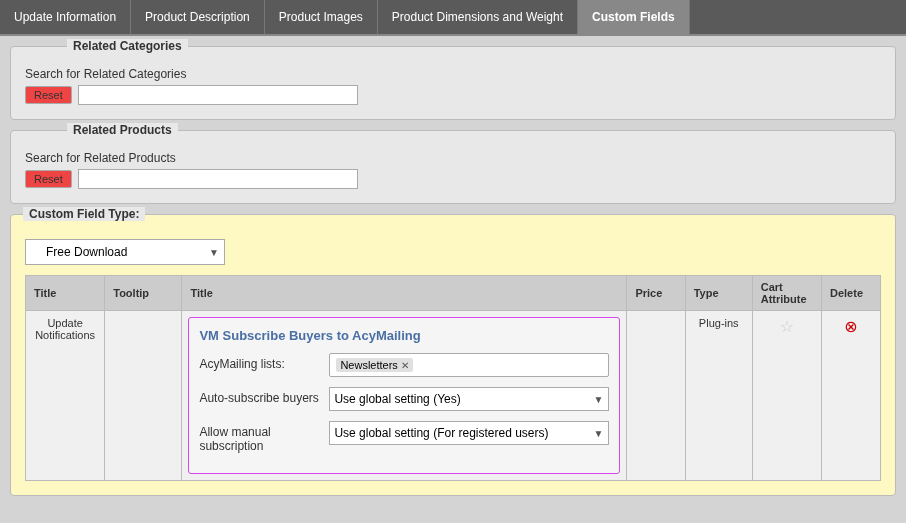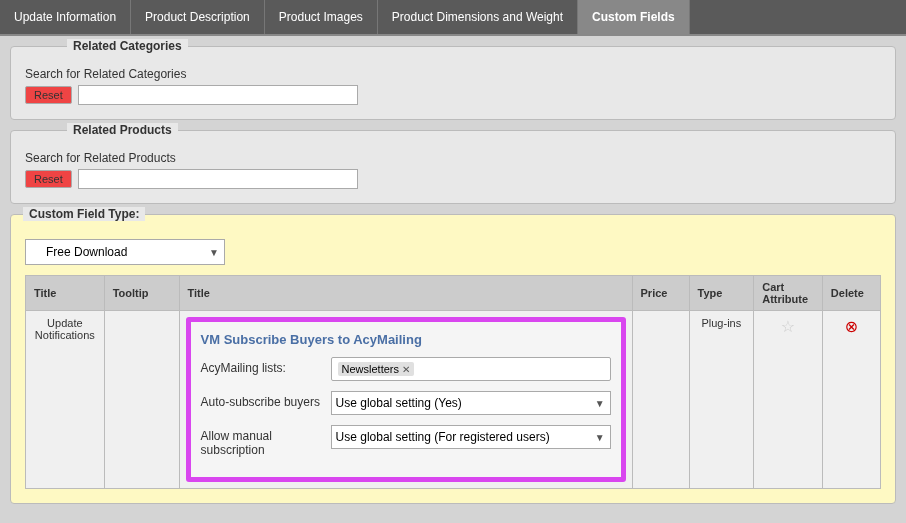--- a/index.html
+++ b/index.html
@@ -153,21 +153,21 @@
     }
     .cf-table tbody tr td {
       border: 1px solid #bbb;
       vertical-align: top;
       background: #f0f0f0;
       padding: 6px;
     }
 
     
     .plugin-box {
-      border: 5px solid #d946ef;
+      border: 1px solid #d946ef;
       background: #f5f5f5;
       border-radius: 3px;
       padding: 10px;
     }
     .plugin-title {
       color: #4a6fa5;
       font-weight: bold;
       font-size: 13px;
       margin-bottom: 10px;
     }

